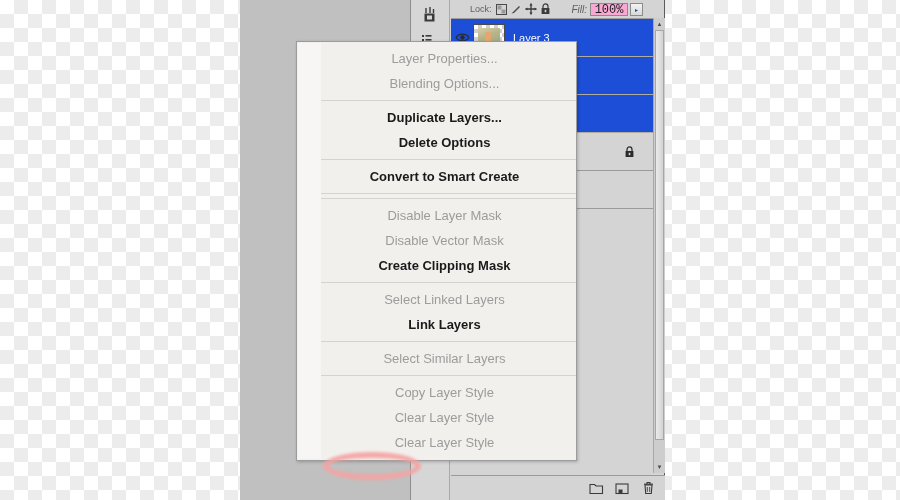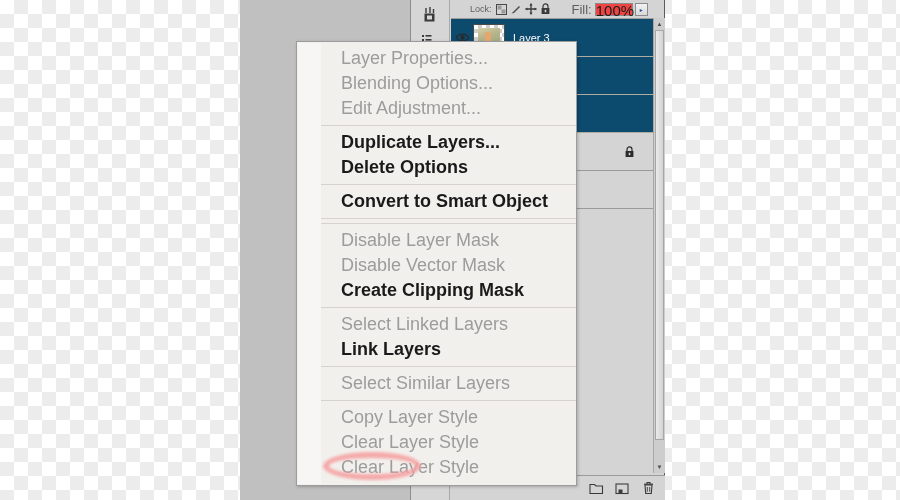--- a/index.html
+++ b/index.html
@@ -95,34 +95,36 @@
     color: #3a3a3a;
   }
   .lock-btn svg { display:block; }
 
   #fill-group {
     display: flex;
     align-items: center;
     margin-left: 18px;
   }
   #fill-label {
-    font-size: 13px;
+    font-size: 10px;
     color: #5e5e5e;
     margin-right: 3px;
+    font-style: italic;
   }
   #fill-value {
     width: 38px;
     height: 13px;
-    background: #ef4444;
+    background: #f9a8d4;
     border: 1px solid #8b8b8b;
-    font-size: 15px;
+    font-size: 12px;
     color: #1c1c1c;
     text-align: center;
     line-height: 13px;
     box-sizing: border-box;
+    font-family: Liberation Mono, monospace;
   }
   #fill-arrow {
     width: 13px; height: 13px;
     margin-left: 2px;
     background: linear-gradient(#f3f3f3,#d8d8d8);
     border: 1px solid #8b8b8b;
     box-sizing: border-box;
     display: flex;
     align-items: center;
     justify-content: center;
@@ -142,21 +144,21 @@
     overflow: hidden;
   }
   .layer-row {
     position: relative;
     height: 38px;
     border-bottom: 1px solid #b0aca0;
     box-sizing: border-box;
     display: flex;
     align-items: center;
   }
-  .layer-row.selected { background: #0c4a6e; }
+  .layer-row.selected { background: #1d4ed8; }
   .layer-row.plain { background: #d4d4d4; border-bottom: 1px solid #9a9a9a; }
 
   .eye-cell {
     width: 22px;
     height: 100%;
     display: flex;
     align-items: center;
     justify-content: center;
     flex: 0 0 22px;
   }
@@ -271,25 +273,26 @@
     position: absolute;
     left: 1px; top: 1px;
     width: 23px;
     bottom: 1px;
     background: #f7f6f4;
   }
   .menu-item {
     position: relative;
     height: 25px;
     line-height: 25px;
-    padding-left: 44px;
-    font-size: 18px;
+    padding-left: 16px;
+    font-size: 13px;
     color: #1a1a1a;
     font-weight: bold;
     white-space: nowrap;
+    text-align: center;
   }
   .menu-item.disabled {
     color: #9c9c9c;
     font-weight: normal;
   }
   .menu-sep {
     position: relative;
     height: 1px;
     margin: 4px 0 4px 24px;
     background: #d6d3cf;
@@ -434,26 +437,25 @@
         <path d="M5.3 6 L5.3 10.8 M7.7 6 L7.7 10.8" stroke="#3a3a3a" stroke-width="0.9"></path>
       </svg>
     </span>
   </div>
 </div>
 
 <div id="context-menu">
   <div id="menu-gutter"></div>
 <div class="menu-item disabled">Layer Properties...</div>
     <div class="menu-item disabled">Blending Options...</div>
-    <div class="menu-item disabled">Edit Adjustment...</div>
     <div class="menu-sep"></div>
     <div class="menu-item">Duplicate Layers...</div>
     <div class="menu-item">Delete Options</div>
     <div class="menu-sep"></div>
-    <div class="menu-item">Convert to Smart Object</div>
+    <div class="menu-item">Convert to Smart Create</div>
     <div class="menu-sep"></div>
     <div class="menu-sep"></div>
     <div class="menu-item disabled">Disable Layer Mask</div>
     <div class="menu-item disabled">Disable Vector Mask</div>
     <div class="menu-item">Create Clipping Mask</div>
     <div class="menu-sep"></div>
     <div class="menu-item disabled">Select Linked Layers</div>
     <div class="menu-item">Link Layers</div>
     <div class="menu-sep"></div>
     <div class="menu-item disabled">Select Similar Layers</div>

